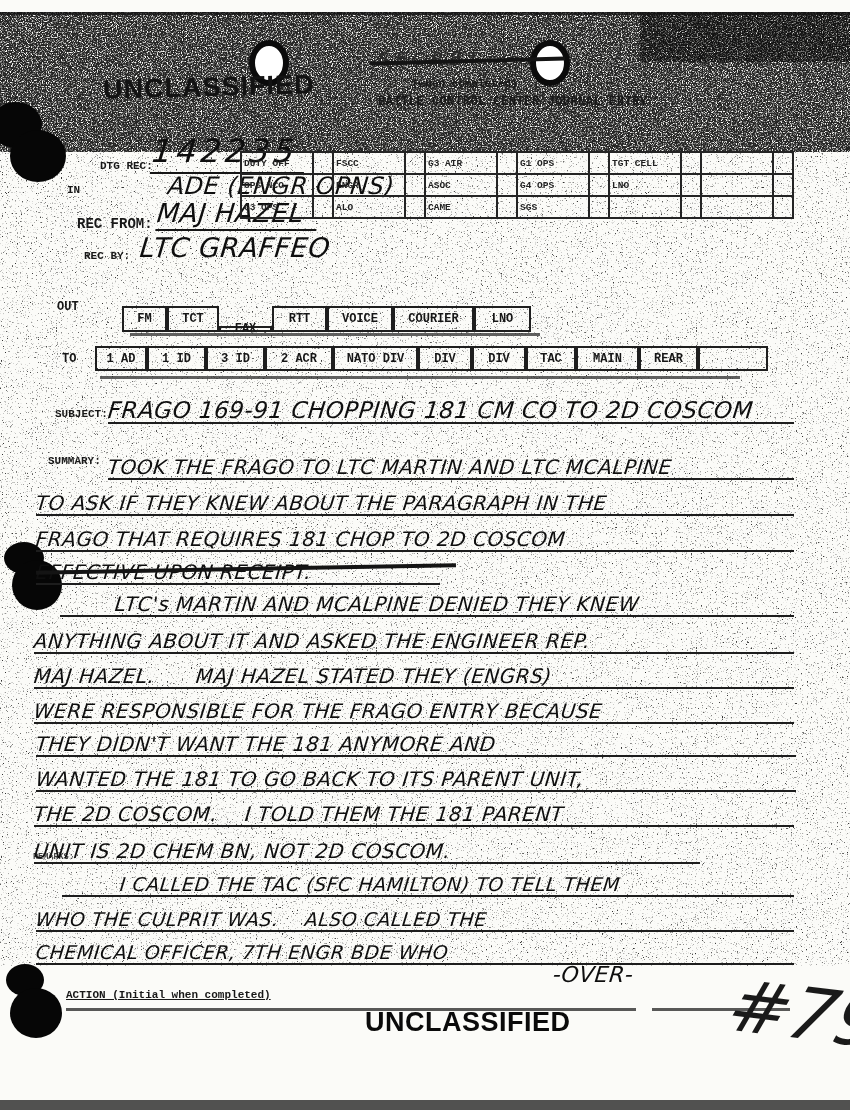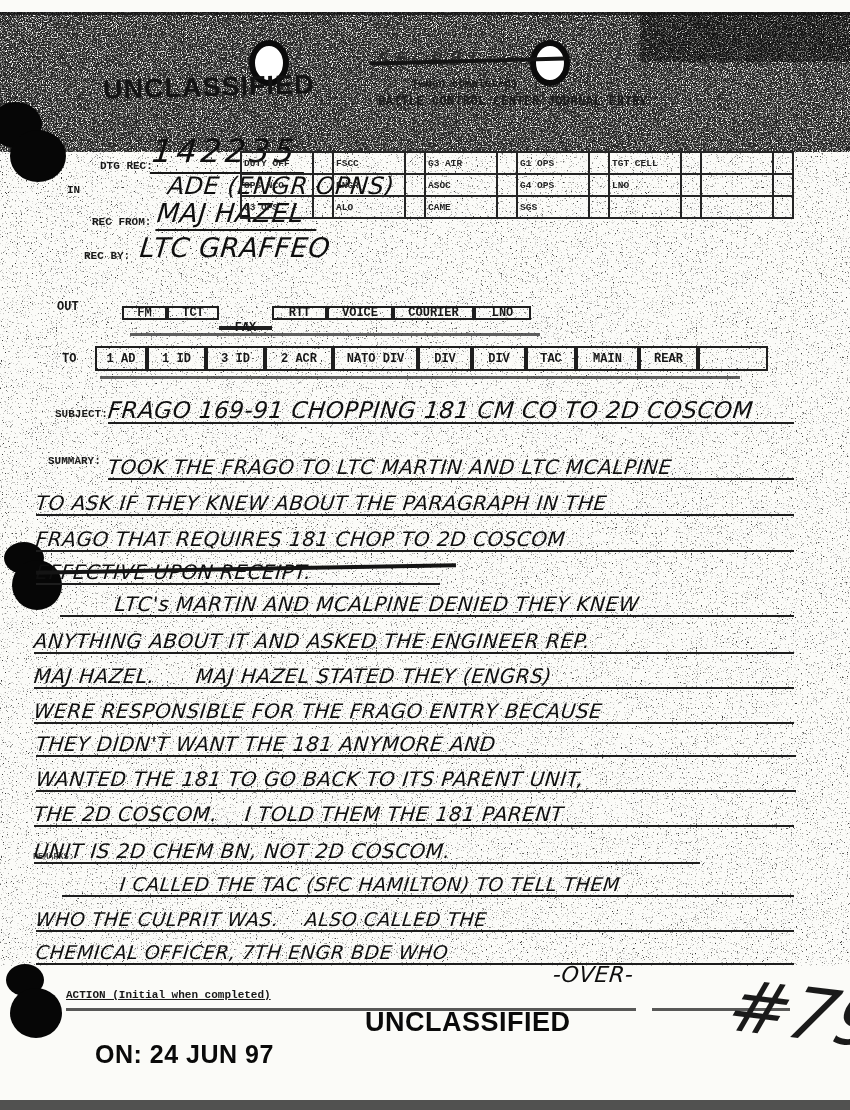--- a/index.html
+++ b/index.html
@@ -65,21 +65,21 @@
   </div>
 
   <div class="abs stamp" style="left:103px;top:72px;font-size:27px;letter-spacing:1px;transform:rotate(-1.5deg);color:#131313;">UNCLASSIFIED</div>
   <div class="abs lbl" style="left:412px;top:78px;font-size:11px;">(when completed)</div>
   <div class="abs lbl" style="left:378px;top:95px;font-size:12px;letter-spacing:.5px;">BATTLE CONTROL CENTER JOURNAL ENTRY</div>
 
   <div class="abs lbl" style="left:67px;top:184px;font-size:11px;">IN</div>
   <div class="abs lbl" style="left:100px;top:160px;font-size:11px;">DTG REC:</div>
   <div class="abs hw" style="left:152px;top:132px;font-size:32px;letter-spacing:4px;border-bottom:2px solid #151515;padding:0 8px 2px 0;">142235</div>
   <div class="abs hw" style="left:168px;top:172px;font-size:24px;">ADE (ENGR OPNS)</div>
-  <div class="abs lbl" style="left:92px;top:216px;font-size:11px;">REC FROM:</div>
+  <div class="abs lbl" style="left:77px;top:216px;font-size:14px;">REC FROM:</div>
   <div class="abs hw" style="left:157px;top:198px;font-size:26px;border-bottom:2px solid #151515;padding:0 14px 1px 0;">MAJ HAZEL</div>
   <div class="abs lbl" style="left:84px;top:250px;font-size:11px;">REC BY:</div>
   <div class="abs hw" style="left:140px;top:232px;font-size:27px;">LTC GRAFFEO</div>
 
   <table class="staff abs" style="left:240px;top:151px;">
     <tbody>
         <tr>
       <td class="lc">DUTY OFF</td>
           <td class="bc"></td>
       <td class="lc">FSCC</td>
@@ -118,21 +118,21 @@
           <td class="bc"></td>
       <td class="lc"></td>
           <td class="bc"></td>
       <td class="lc"></td>
           <td class="bc"></td>
     </tr>
   </tbody>
     </table>
 
   <div class="abs lbl" style="left:57px;top:300px;font-size:12px;">OUT</div>
-  <div class="boxrow" style="left:122px;top:306px;height:14px;">
+  <div class="boxrow" style="left:122px;top:306px;height:26px;">
     <div class="cell" style="width:45px;">FM</div>
     <div class="cell" style="width:52px;">TCT</div>
     <div class="cell" style="width:53px;margin-top:20px;">FAX</div>
     <div class="cell" style="width:55px;">RTT</div>
     <div class="cell" style="width:66px;">VOICE</div>
     <div class="cell" style="width:81px;">COURIER</div>
     <div class="cell" style="width:57px;">LNO</div>
   </div>
   <div class="shadowline" style="left:130px;top:333px;width:410px;height:3px;"></div>
 
@@ -192,18 +192,17 @@
   <div class="sline" style="left:36px;top:927px;width:758px;">
     <span class="hw" style="font-size:19px;">CHEMICAL OFFICER, 7TH ENGR BDE WHO</span></div>
 
   <div class="abs hw" style="left:553px;top:962px;font-size:22px;">-OVER-</div>
 
   <div class="abs lbl" style="left:66px;top:989px;font-size:11px;text-decoration:underline;">ACTION (Initial when completed)</div>
   <div class="shadowline" style="left:66px;top:1008px;width:570px;height:3px;background:#222;"></div>
   <div class="shadowline" style="left:652px;top:1008px;width:138px;height:3px;background:#222;"></div>
 
   <div class="abs stamp" style="left:365px;top:1007px;font-size:27px;">UNCLASSIFIED</div>
-  <div class="abs stamp" style="left:95px;top:1040px;font-size:25px;">ON: 24 JUN 97</div>
 
   <div class="abs hw" style="left:730px;top:972px;font-size:72px;font-weight:normal;transform:rotate(7deg) skewX(-10deg);color:#1a1a1a;">#79</div>
 
   <div class="abs" style="left:0;top:1100px;width:850px;height:10px;background:#333;opacity:.85;"></div>
 </div>
 
 </body></html>

